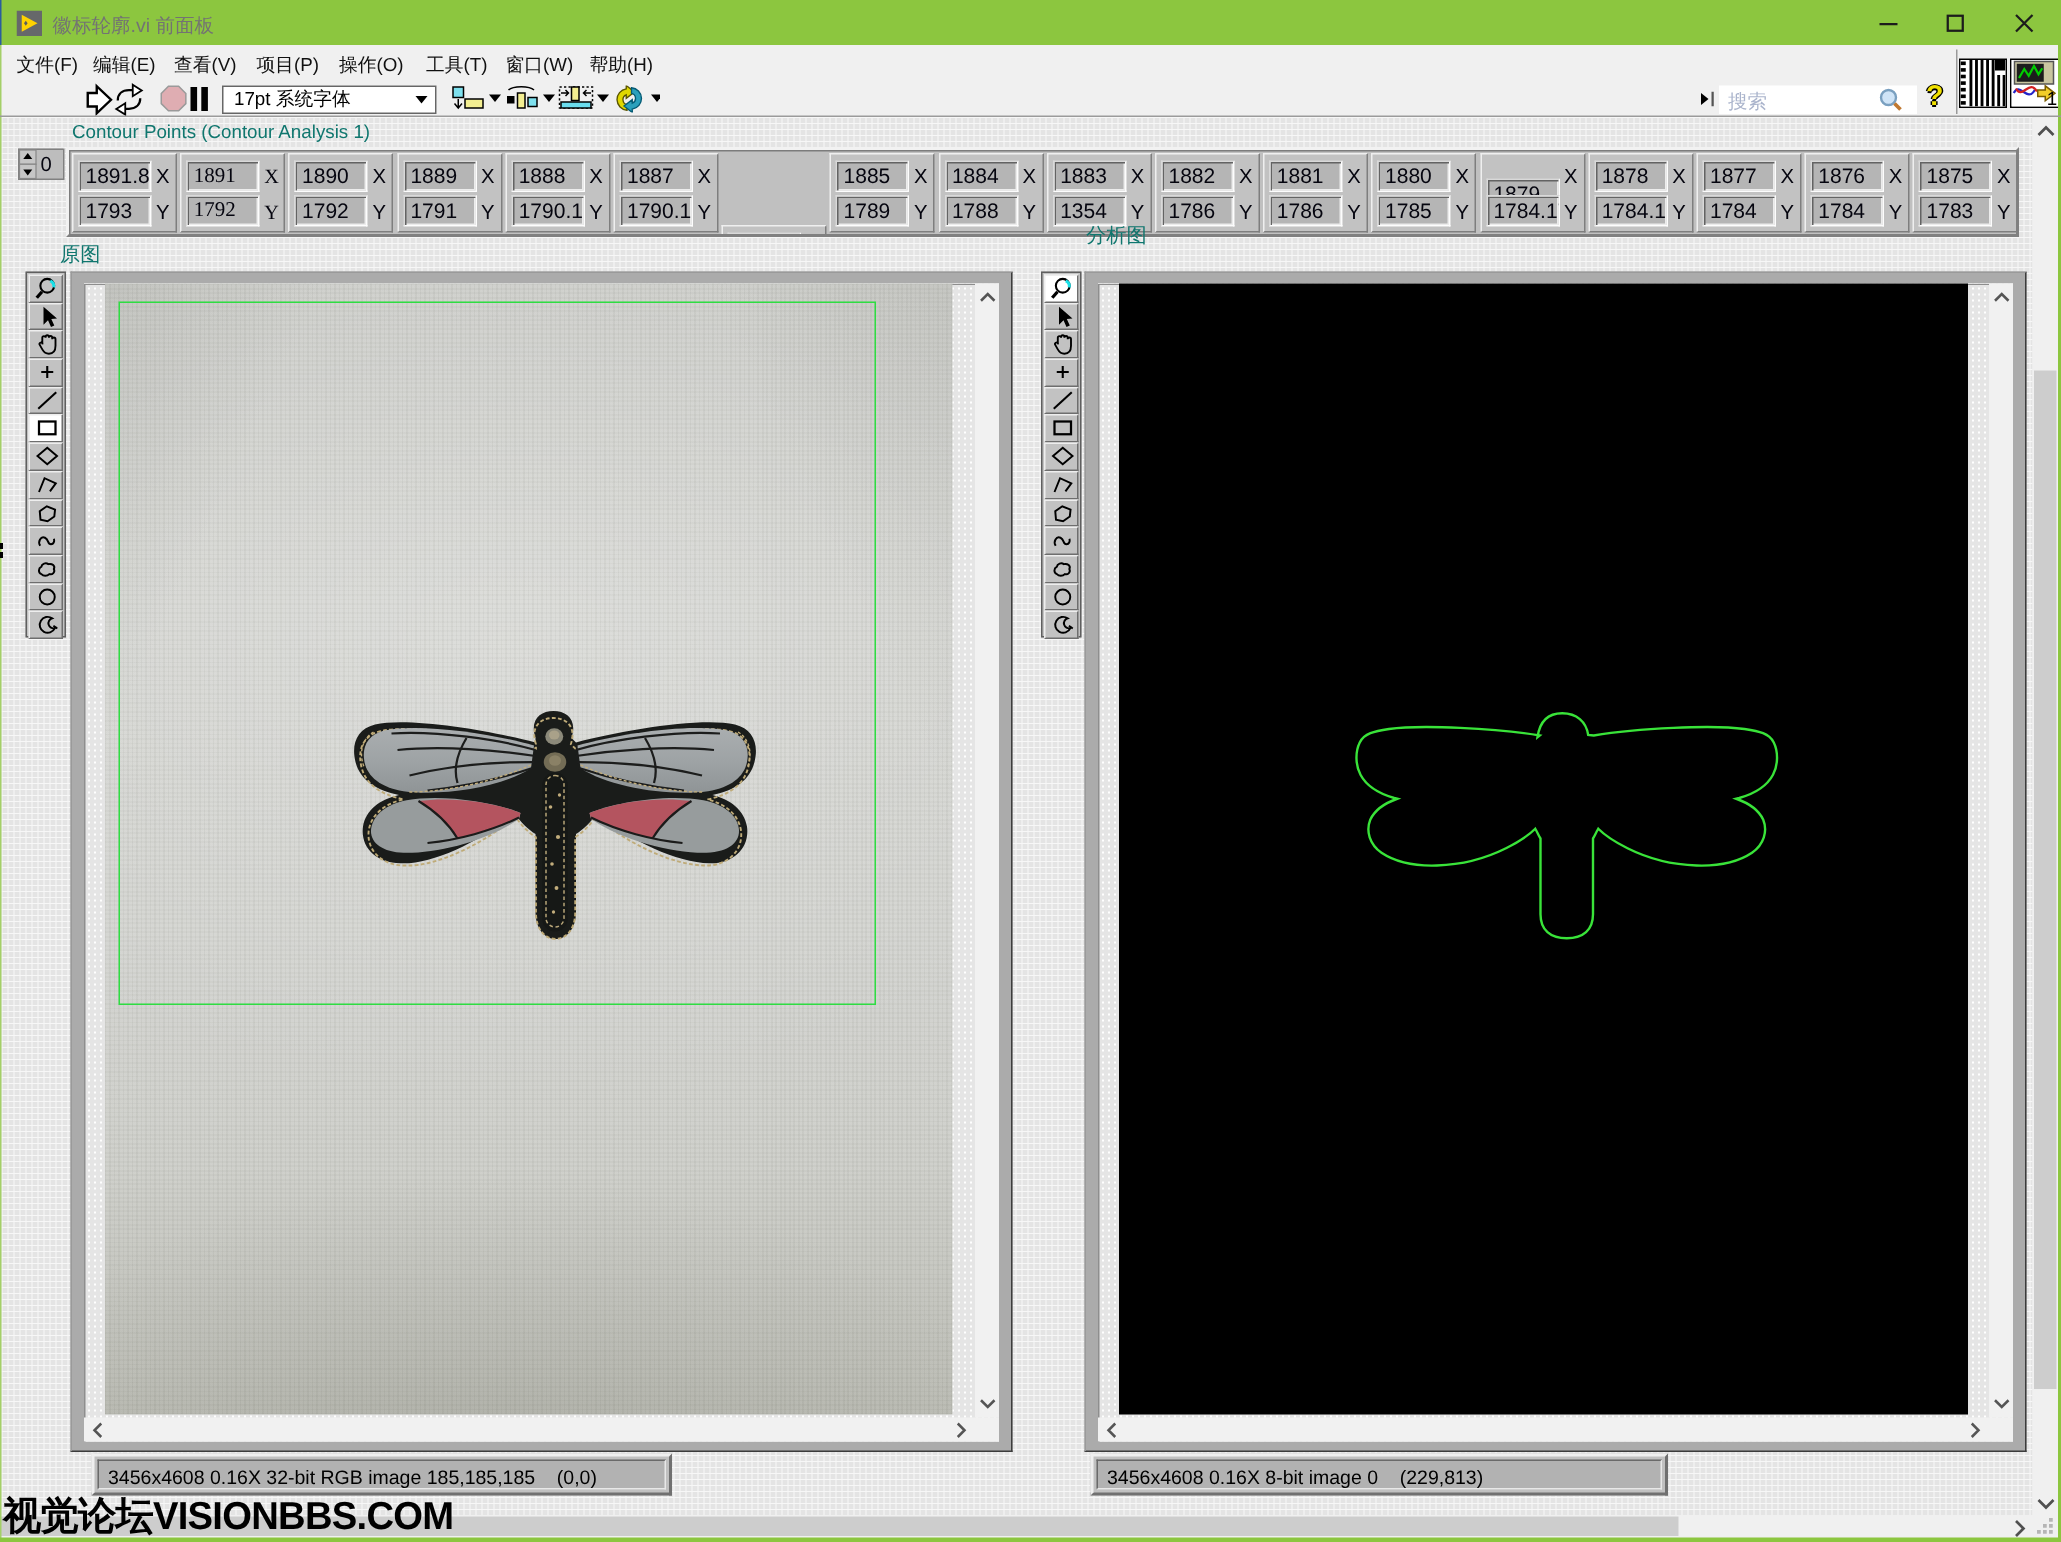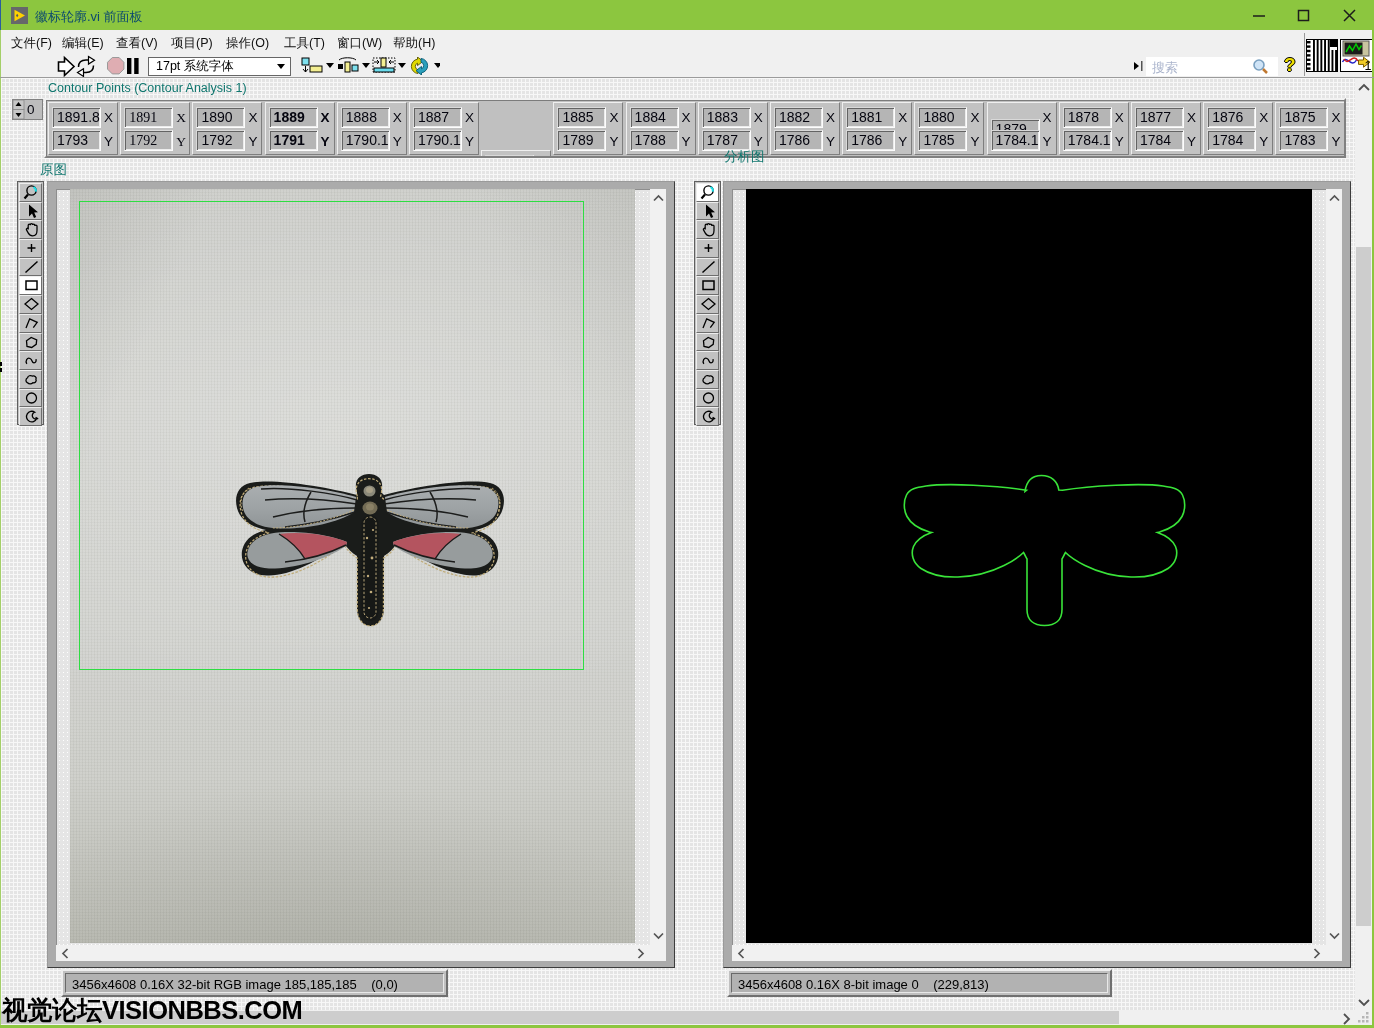--- a/index.html
+++ b/index.html
@@ -4,21 +4,21 @@
 <meta charset="utf-8">
 <style>
 * { margin:0; padding:0; box-sizing:border-box; }
 html,body { width:1374px; height:1028px; overflow:hidden; font-family:"Liberation Sans", sans-serif; }
 body { position:relative; background:#f0f0f0; }
 .abs { position:absolute; }
 
 
 #titlebar { left:0; top:0; width:1374px; height:30px; background:#8cc63f; }
 #titleicon { left:11px; top:7px; width:17px; height:17px; }
-#titletext { left:35px; top:8px; font-size:13px; color:#0c4a6e; }
+#titletext { left:35px; top:8px; font-size:13px; color:#737373; }
 #menubar { left:0; top:30px; width:1374px; height:26px; background:#f0f0f0; font-size:12.5px; color:#101010; }
 .mitem { position:absolute; top:5px; }
 #toolbar { left:0; top:56px; width:1374px; height:22px; background:#f0f0f0; }
 #tsep { left:1304px; top:33px; width:1px; height:43px; background:#9a9a9a; }
 .cornerbox { top:39px; height:33px; background:#fff; border:1px solid #000; }
 
 
 #fp { left:1px; top:78px; width:1354px; height:932px;
   background-color:#e4e4e4;
   background-image:linear-gradient(90deg,#f7f7f7 1px,transparent 1px),linear-gradient(#f7f7f7 1px,transparent 1px);
@@ -280,21 +280,21 @@
       <div class="nbox" style="top:27px">1792</div>
       <div class="xl" style="top:7px">X</div>
       <div class="xl" style="top:31px">Y</div>
     </div>
     <div class="clus" style="left: 146.4px;">
       <div class="nbox" style="top:4px">1890</div>
       <div class="nbox" style="top:27px">1792</div>
       <div class="xl" style="top:7px">X</div>
       <div class="xl" style="top:31px">Y</div>
     </div>
-    <div class="clus" style="left: 218.6px; font-weight: bold;">
+    <div class="clus" style="left: 218.6px;">
       <div class="nbox" style="top:4px">1889</div>
       <div class="nbox" style="top:27px">1791</div>
       <div class="xl" style="top:7px">X</div>
       <div class="xl" style="top:31px">Y</div>
     </div>
     <div class="clus" style="left: 290.8px;">
       <div class="nbox" style="top:4px">1888</div>
       <div class="nbox" style="top:27px">1790.17</div>
       <div class="xl" style="top:7px">X</div>
       <div class="xl" style="top:31px">Y</div>
@@ -318,21 +318,21 @@
       <div class="xl" style="top:31px">Y</div>
     </div>
     <div class="clus" style="left: 579.6px;">
       <div class="nbox" style="top:4px">1884</div>
       <div class="nbox" style="top:27px">1788</div>
       <div class="xl" style="top:7px">X</div>
       <div class="xl" style="top:31px">Y</div>
     </div>
     <div class="clus" style="left: 651.8px;">
       <div class="nbox" style="top:4px">1883</div>
-      <div class="nbox" style="top:27px">1787</div>
+      <div class="nbox" style="top:27px">1354</div>
       <div class="xl" style="top:7px">X</div>
       <div class="xl" style="top:31px">Y</div>
     </div>
     <div class="clus" style="left: 724px;">
       <div class="nbox" style="top:4px">1882</div>
       <div class="nbox" style="top:27px">1786</div>
       <div class="xl" style="top:7px">X</div>
       <div class="xl" style="top:31px">Y</div>
     </div>
     <div class="clus" style="left: 796.2px;">

